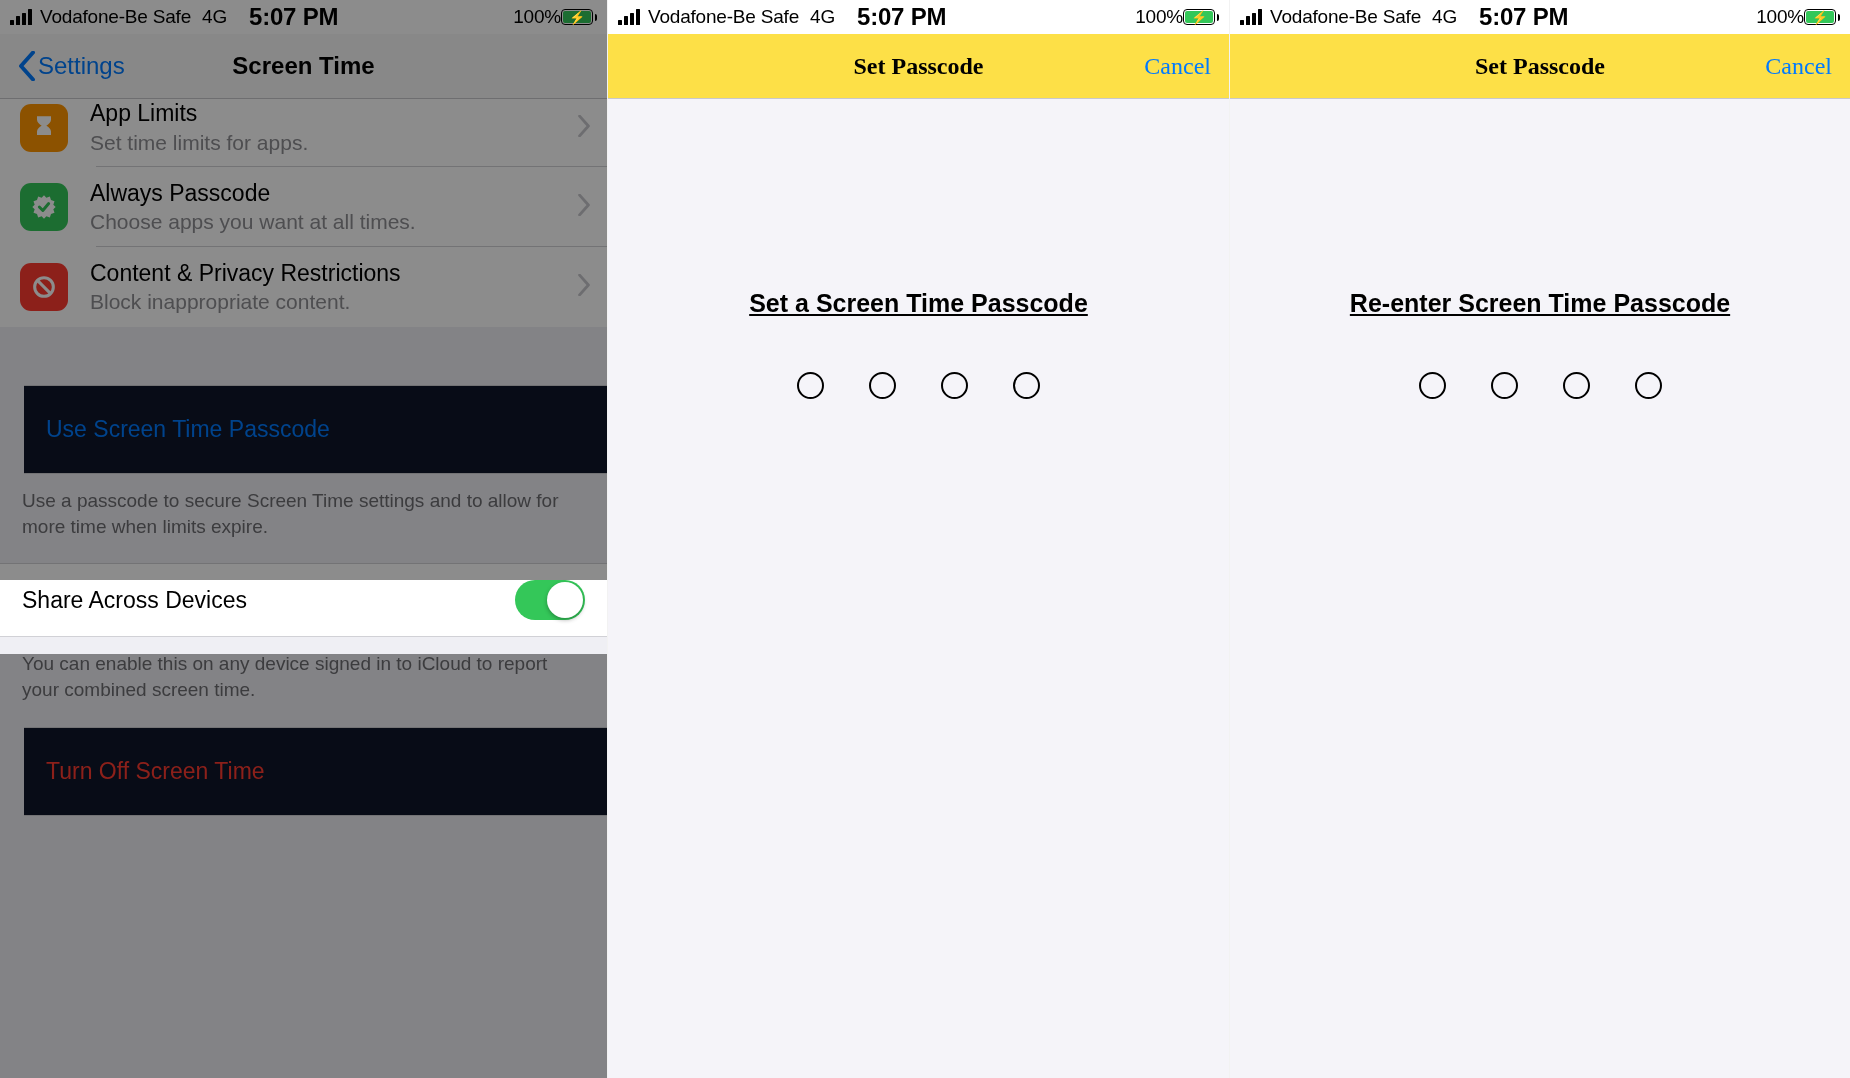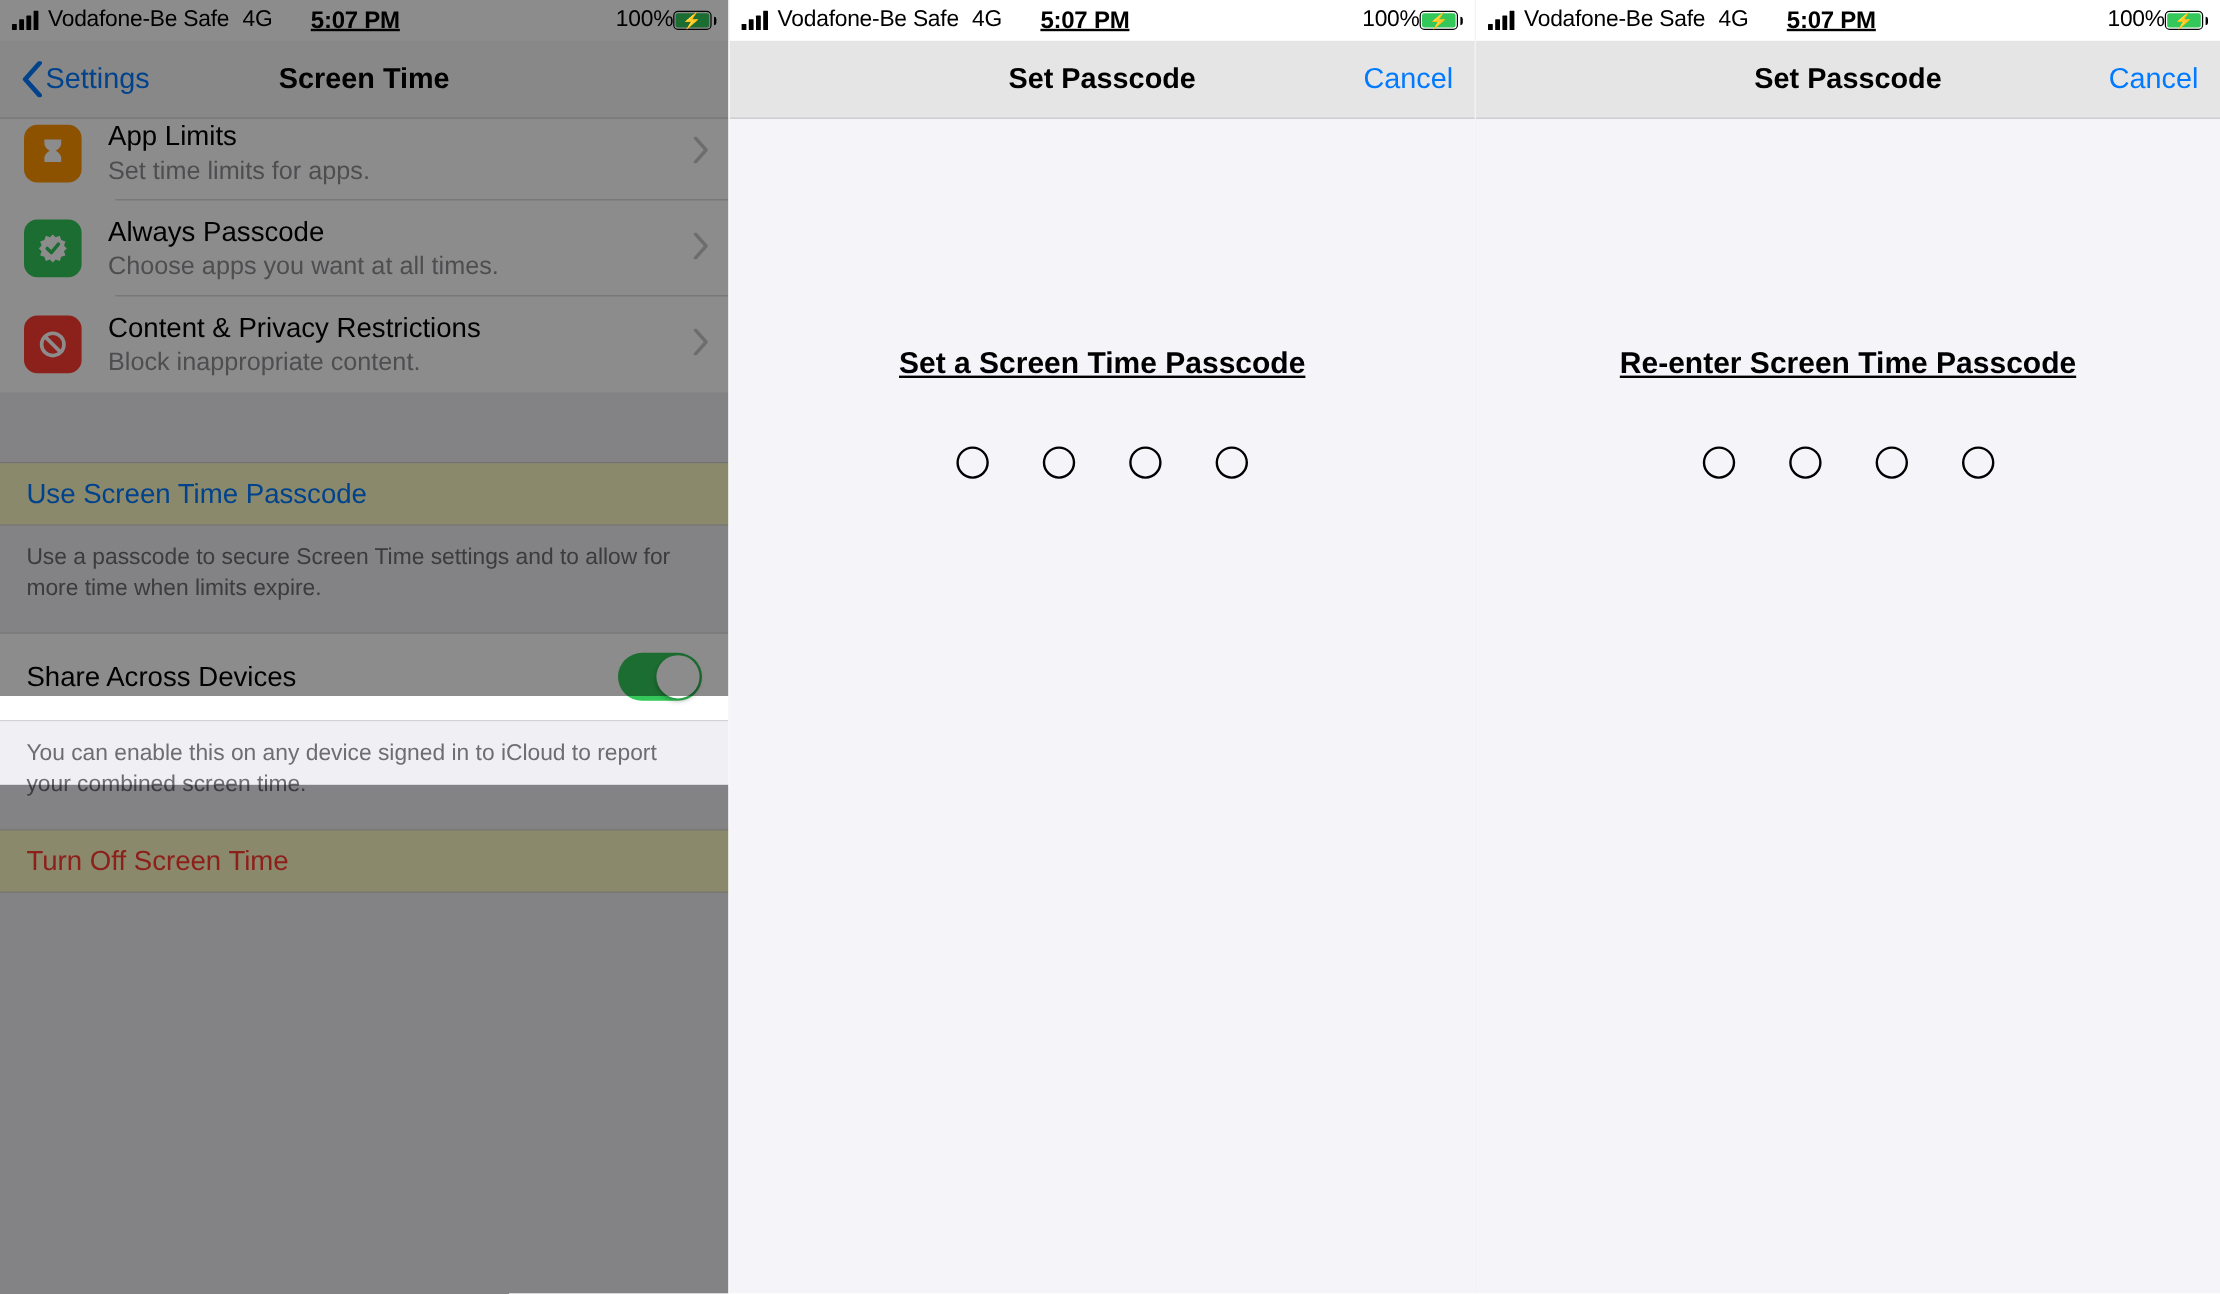--- a/index.html
+++ b/index.html
@@ -33,21 +33,21 @@
     .sb-left { display: flex; align-items: center; gap: 8px; }
     .sb-right { margin-left: auto; display: flex; align-items: center; gap: 0; }
     .signal-bars { display: inline-flex; gap: 2px; align-items: flex-end; height: 16px; }
     .signal-bars .bar { width: 4px; background: #000; border-radius: 0.5px; }
     .signal-bars .b1 { height: 5px; }
     .signal-bars .b2 { height: 9px; }
     .signal-bars .b3 { height: 12px; }
     .signal-bars .b4 { height: 16px; }
     .carrier { font-size: 19px; font-weight: 400; }
     .nettype { font-size: 19px; font-weight: 400; margin-left: 3px; }
-    .time { font-size: 20px; font-weight: 600; margin-left: 24px; text-decoration: underline; }
+    .time { font-size: 24px; font-weight: 600; margin-left: 14px; }
     .batt-pct { font-size: 19px; font-weight: 400; }
     .battery-icon {
       display: inline-flex; align-items: center;
     }
     .battery-body {
       width: 32px; height: 16px;
       border: 1.5px solid #000; border-radius: 4px;
       position: relative;
       display: flex; align-items: center; justify-content: center;
     }
@@ -58,21 +58,21 @@
     
     .navbar {
       height: 65px;
       display: flex;
       align-items: center;
       padding: 0 18px;
       border-bottom: 1px solid #c8c8cc;
       position: relative;
       background: #f8f8f8;
     }
-    .navbar.plain { background: #e5e5e5; }
+    .navbar.plain { background: #fde047; font-family: Liberation Serif, serif; }
     .nav-back {
       display: flex; align-items: center; gap: 2px;
       color: #007aff; font-size: 24px;
     }
     .nav-back svg { width: 18px; height: 30px; }
     .nav-title {
       position: absolute; left: 0; right: 0; text-align: center;
       font-size: 24px; font-weight: 600; color: #000;
       pointer-events: none;
     }
@@ -110,24 +110,25 @@
     .ic-red    { background: #ff3b30; }
     .row-text { flex: 1; min-width: 0; }
     .row-title { font-size: 23px; color: #000; line-height: 1.25; }
     .row-sub   { font-size: 21px; color: #8e8e93; line-height: 1.25; margin-top: 2px; }
     .chev { color: #c7c7cc; flex-shrink: 0; }
     .chev svg { width: 14px; height: 22px; }
 
     .section-gap { height: 58px; }
 
     .link-cell {
-      background: #fef9c3; padding: 12px 22px;
+      background: #0f172a; padding: 30px 22px;
       font-size: 23px; color: #007aff;
       border-top: 1px solid #d1d1d6;
       border-bottom: 1px solid #d1d1d6;
+      margin-left: 24px;
     }
     .link-cell.red a, .link-cell.red { color: #ff3b30; }
 
     .footer-note {
       padding: 14px 22px 24px;
       font-size: 19px; color: #6d6d72;
       line-height: 1.35;
     }
 
     .toggle-cell {

